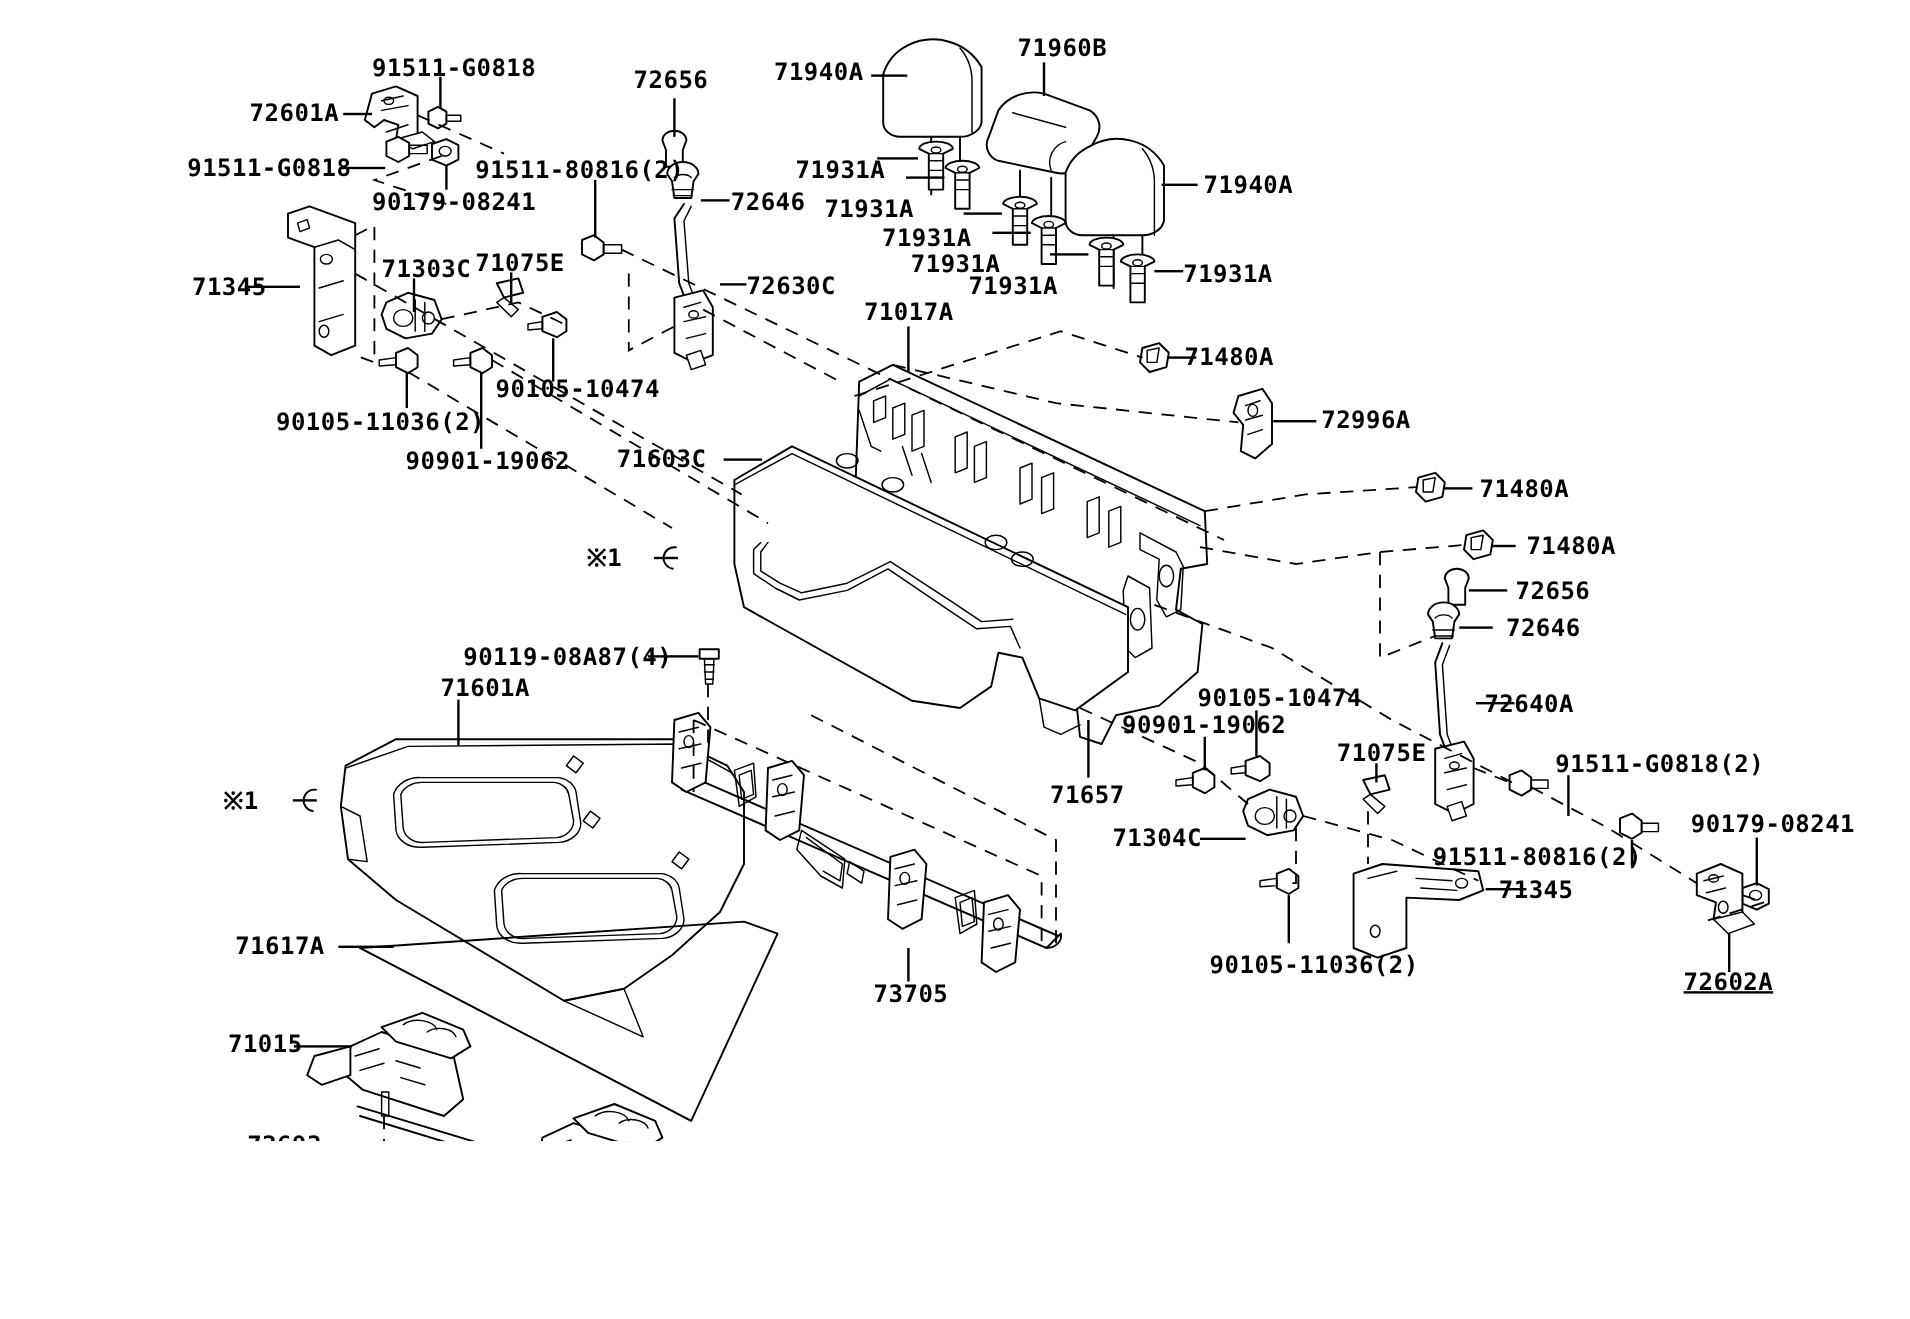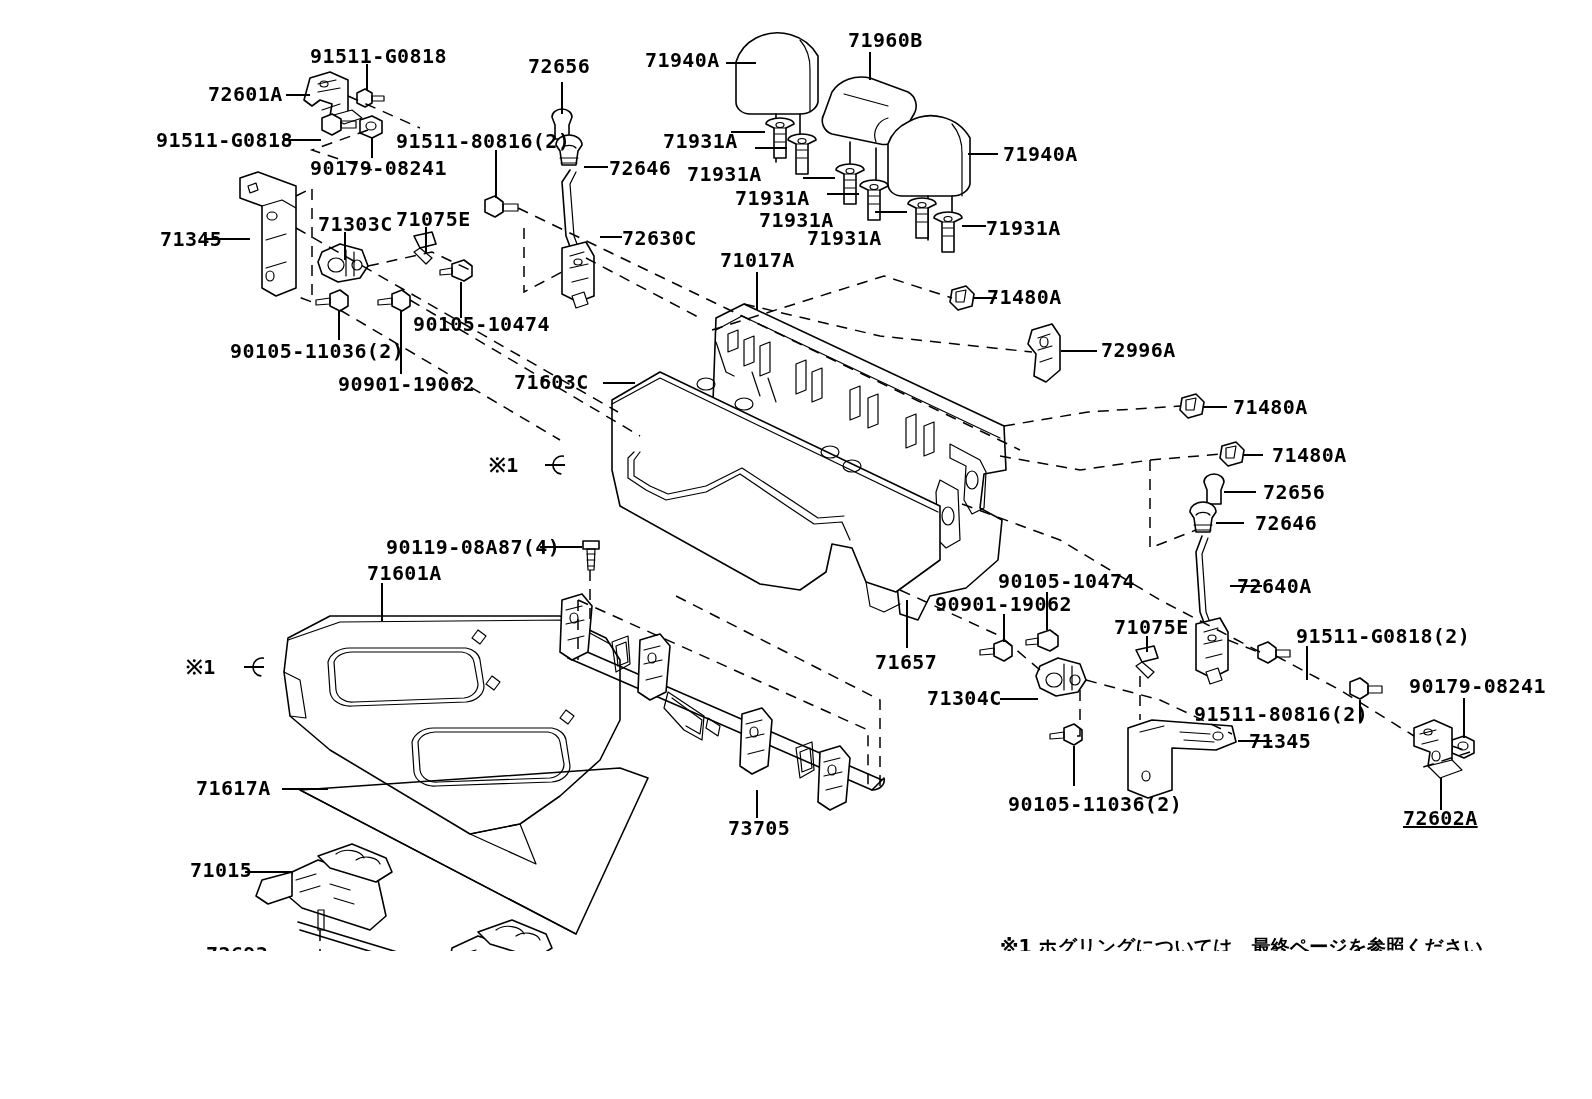--- a/index.html
+++ b/index.html
@@ -511,16 +511,15 @@
   <div class="lbl" style="left:1409px;top:676px;">90179-08241</div>
   <div class="lbl" style="left:1194px;top:704px;">91511-80816(2)</div>
   <div class="lbl" style="left:1249px;top:731px;">71345</div>
   <div class="lbl" style="left:196px;top:778px;">71617A</div>
   <div class="lbl" style="left:728px;top:818px;">73705</div>
   <div class="lbl" style="left:1008px;top:794px;">90105-11036(2)</div>
   <div class="lbl" style="left:1403px;top:808px;text-decoration:underline;">72602A</div>
   <div class="lbl" style="left:190px;top:860px;">71015</div>
   <div class="lbl" style="left:186px;top:944px;margin-left:20px;">72693</div>
 
-  <div class="jp" style="left:1000px;top:934px;">※1  ホグリングについては、最終ページを参照ください</div>
   <div class="code" style="left:1484px;top:1042px;text-decoration:underline;">713506E</div>
 
 </div>
 
 </body></html>

